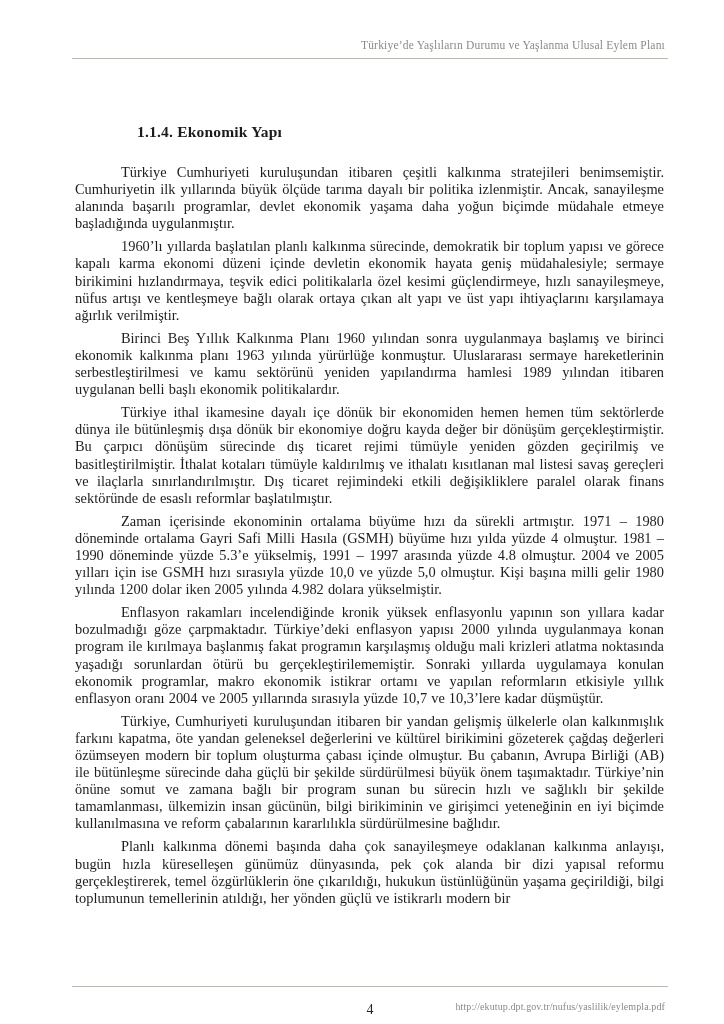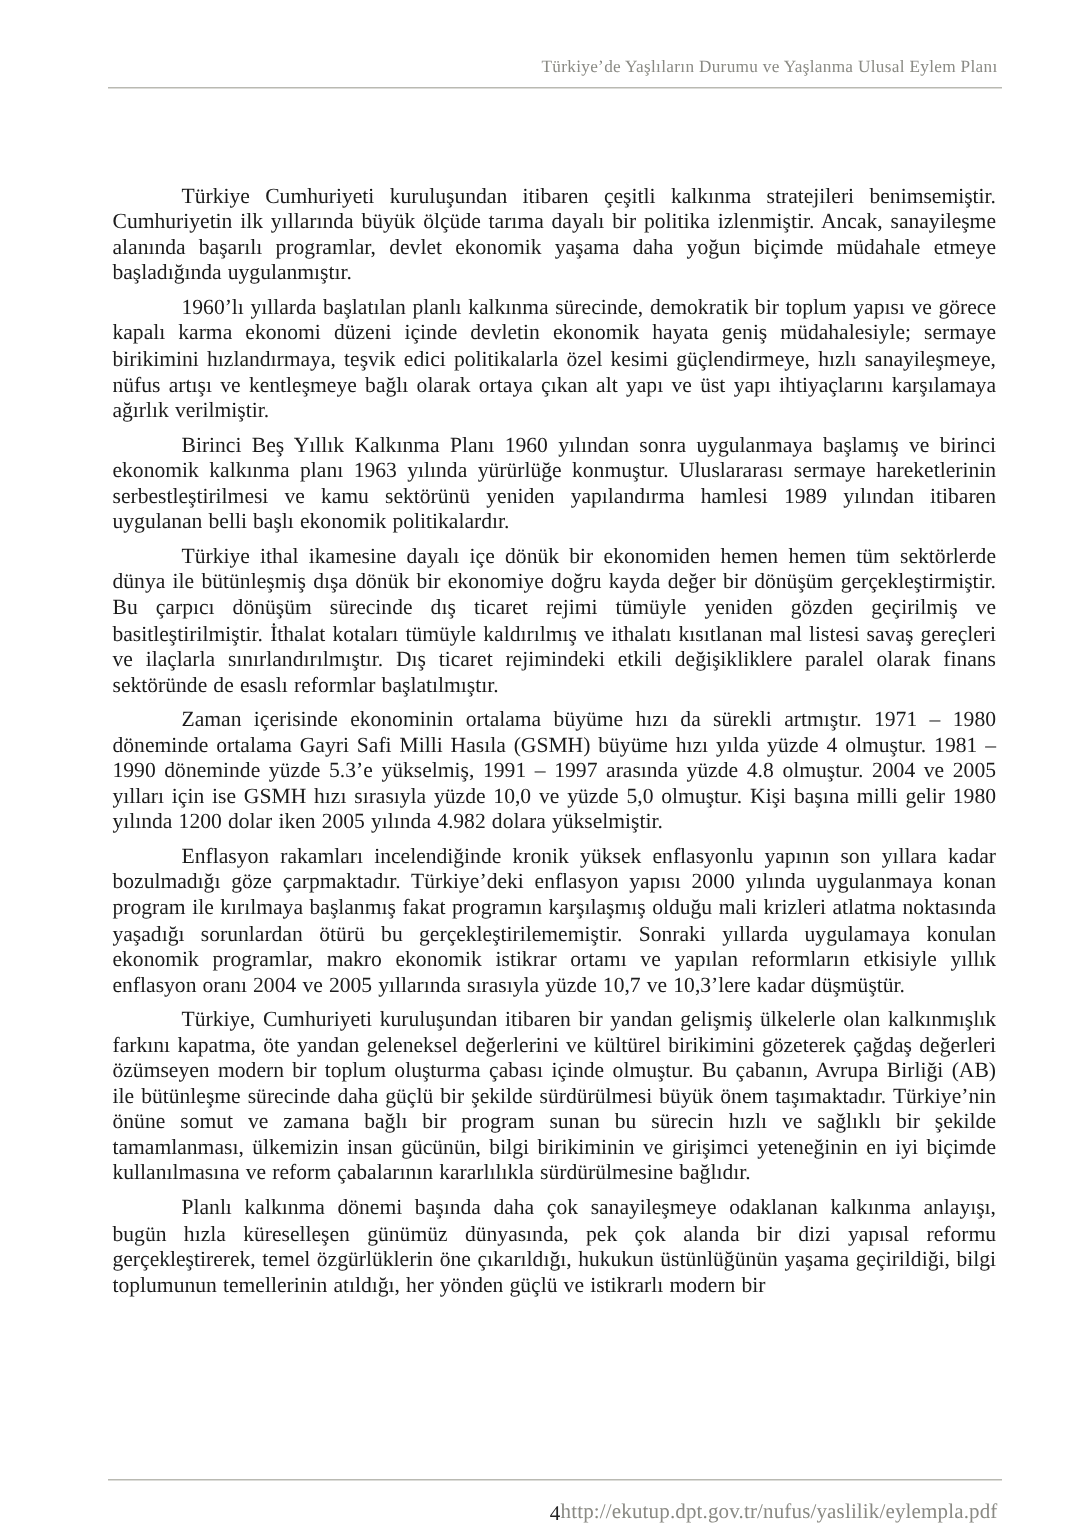--- a/index.html
+++ b/index.html
@@ -73,36 +73,37 @@
   .page-number {
     text-align: center;
     font-size: 14px;
     color: #222222;
     line-height: 18px;
   }
   .footer-url {
     position: absolute;
     right: 0;
     top: 3px;
-    font-size: 14px;
+    font-size: 10px;
     color: #8a8a84;
     letter-spacing: 0.1px;
   }
 </style>
 </head>
 <body>
 
 <div class="page">
 
   <div class="page-header">
     <div class="header-title">Türkiye’de Yaşlıların Durumu ve Yaşlanma Ulusal Eylem Planı</div>
     <hr class="header-rule">
   </div>
 
   <div class="content">
+    <div class="section-heading">1.1.4. Ekonomik Yapı</div>
 
     <p>Türkiye Cumhuriyeti kuruluşundan itibaren çeşitli kalkınma stratejileri benimsemiştir. Cumhuriyetin ilk yıllarında büyük ölçüde tarıma dayalı bir politika izlenmiştir. Ancak, sanayileşme alanında başarılı programlar, devlet ekonomik yaşama daha yoğun biçimde müdahale etmeye başladığında uygulanmıştır.</p>
     <p>1960’lı yıllarda başlatılan planlı kalkınma sürecinde, demokratik bir toplum yapısı ve görece kapalı karma ekonomi düzeni içinde devletin ekonomik hayata geniş müdahalesiyle; sermaye birikimini hızlandırmaya, teşvik edici politikalarla özel kesimi güçlendirmeye, hızlı sanayileşmeye, nüfus artışı ve kentleşmeye bağlı olarak ortaya çıkan alt yapı ve üst yapı ihtiyaçlarını karşılamaya ağırlık verilmiştir.</p>
     <p>Birinci Beş Yıllık Kalkınma Planı 1960 yılından sonra uygulanmaya başlamış ve birinci ekonomik kalkınma planı 1963 yılında yürürlüğe konmuştur. Uluslararası sermaye hareketlerinin serbestleştirilmesi ve kamu sektörünü yeniden yapılandırma hamlesi 1989 yılından itibaren uygulanan belli başlı ekonomik politikalardır.</p>
     <p>Türkiye ithal ikamesine dayalı içe dönük bir ekonomiden hemen hemen tüm sektörlerde dünya ile bütünleşmiş dışa dönük bir ekonomiye doğru kayda değer bir dönüşüm gerçekleştirmiştir. Bu çarpıcı dönüşüm sürecinde dış ticaret rejimi tümüyle yeniden gözden geçirilmiş ve basitleştirilmiştir. İthalat kotaları tümüyle kaldırılmış ve ithalatı kısıtlanan mal listesi savaş gereçleri ve ilaçlarla sınırlandırılmıştır. Dış ticaret rejimindeki etkili değişikliklere paralel olarak finans sektöründe de esaslı reformlar başlatılmıştır.</p>
     <p>Zaman içerisinde ekonominin ortalama büyüme hızı da sürekli artmıştır. 1971 – 1980 döneminde ortalama Gayri Safi Milli Hasıla (GSMH) büyüme hızı yılda yüzde 4 olmuştur. 1981 – 1990 döneminde yüzde 5.3’e yükselmiş, 1991 – 1997 arasında yüzde 4.8 olmuştur. 2004 ve 2005 yılları için ise GSMH hızı sırasıyla yüzde 10,0 ve yüzde 5,0 olmuştur. Kişi başına milli gelir 1980 yılında 1200 dolar iken 2005 yılında 4.982 dolara yükselmiştir.</p>
     <p>Enflasyon rakamları incelendiğinde kronik yüksek enflasyonlu yapının son yıllara kadar bozulmadığı göze çarpmaktadır. Türkiye’deki enflasyon yapısı 2000 yılında uygulanmaya konan program ile kırılmaya başlanmış fakat programın karşılaşmış olduğu mali krizleri atlatma noktasında yaşadığı sorunlardan ötürü bu gerçekleştirilememiştir. Sonraki yıllarda uygulamaya konulan ekonomik programlar, makro ekonomik istikrar ortamı ve yapılan reformların etkisiyle yıllık enflasyon oranı 2004 ve 2005 yıllarında sırasıyla yüzde 10,7 ve 10,3’lere kadar düşmüştür.</p>
     <p>Türkiye, Cumhuriyeti kuruluşundan itibaren bir yandan gelişmiş ülkelerle olan kalkınmışlık farkını kapatma, öte yandan geleneksel değerlerini ve kültürel birikimini gözeterek çağdaş değerleri özümseyen modern bir toplum oluşturma çabası içinde olmuştur. Bu çabanın, Avrupa Birliği (AB) ile bütünleşme sürecinde daha güçlü bir şekilde sürdürülmesi büyük önem taşımaktadır. Türkiye’nin önüne somut ve zamana bağlı bir program sunan bu sürecin hızlı ve sağlıklı bir şekilde tamamlanması, ülkemizin insan gücünün, bilgi birikiminin ve girişimci yeteneğinin en iyi biçimde kullanılmasına ve reform çabalarının kararlılıkla sürdürülmesine bağlıdır.</p>
     <p>Planlı kalkınma dönemi başında daha çok sanayileşmeye odaklanan kalkınma anlayışı, bugün hızla küreselleşen günümüz dünyasında, pek çok alanda bir dizi yapısal reformu gerçekleştirerek, temel özgürlüklerin öne çıkarıldığı, hukukun üstünlüğünün yaşama geçirildiği, bilgi toplumunun temellerinin atıldığı, her yönden güçlü ve istikrarlı modern bir</p>
   </div>

